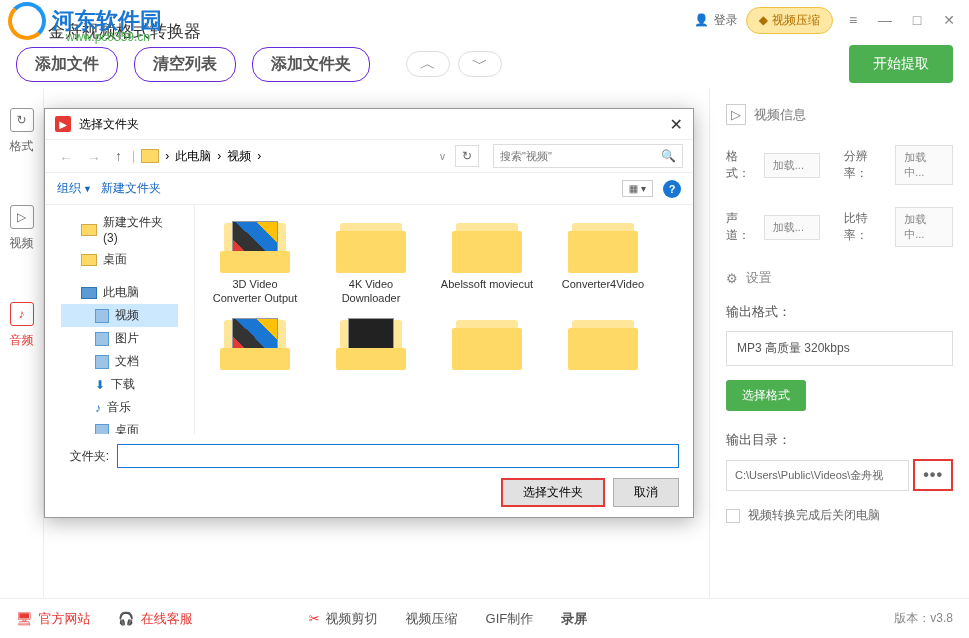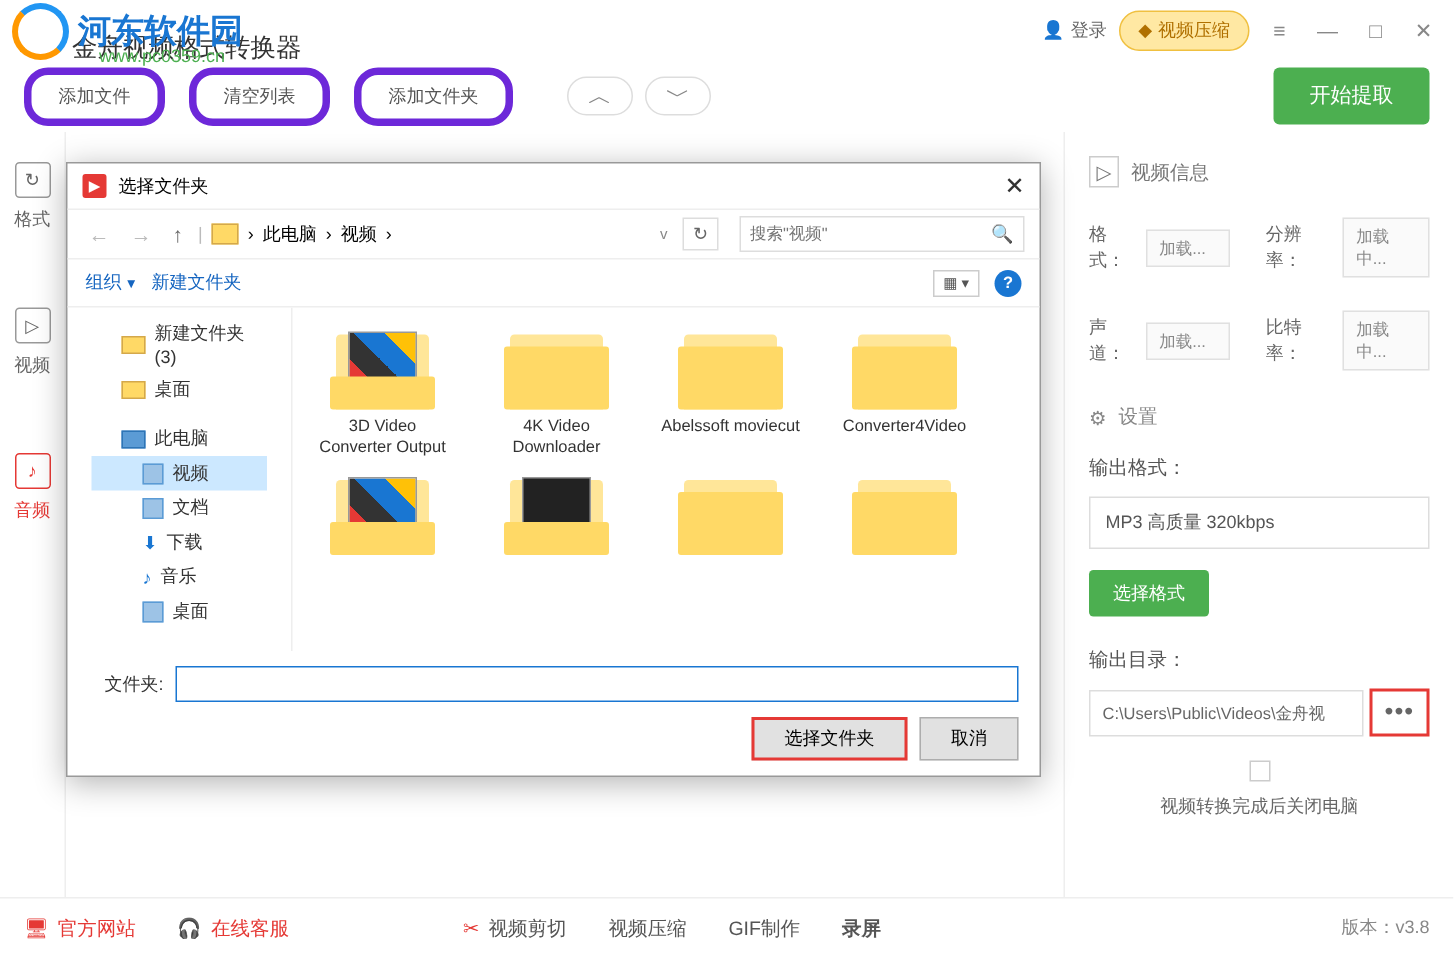--- a/index.html
+++ b/index.html
@@ -12,21 +12,21 @@
 .wm-logo { width: 38px; height: 38px; border: 4px solid #FF9800; border-radius: 50%; border-top-color: #2196F3; border-right-color: #2196F3; display: inline-block; }
 .wm-text { position: absolute; left: 44px; top: 4px; font-size: 22px; font-weight: bold; color: #1976D2; white-space: nowrap; }
 .wm-url { position: absolute; left: 58px; top: 28px; font-size: 12px; color: #4CAF50; }
 .top-right { margin-left: auto; display: flex; align-items: center; gap: 8px; }
 .login-btn { display: flex; align-items: center; gap: 4px; font-size: 12px; color: #666; cursor: pointer; }
 .vip-btn { background: #FFE8A3; border: 1px solid #F0C040; border-radius: 14px; padding: 4px 12px; font-size: 12px; color: #B07000; cursor: pointer; display: flex; align-items: center; gap: 4px; }
 .win-btn { width: 24px; height: 24px; display: flex; align-items: center; justify-content: center; cursor: pointer; color: #888; font-size: 14px; }
 
 
 .toolbar { height: 48px; display: flex; align-items: center; padding: 0 16px; gap: 16px; }
-.tool-btn { border: 5px solid #6d28d9; border-radius: 16px; padding: 6px 18px; font-size: 12px; color: #555; background: #fff; cursor: pointer; }
+.tool-btn { border: 1px solid #6d28d9; border-radius: 16px; padding: 6px 18px; font-size: 16px; color: #555; background: #fff; cursor: pointer; font-weight: bold; }
 .arrow-btns { display: flex; gap: 8px; margin-left: 20px; }
 .arrow-btn { border: 1px solid #ddd; border-radius: 14px; width: 44px; height: 26px; display: flex; align-items: center; justify-content: center; cursor: pointer; color: #888; }
 .start-btn { margin-left: auto; background: #4CAF50; color: #fff; border: none; border-radius: 4px; padding: 10px 24px; font-size: 14px; cursor: pointer; }
 
 
 .main-area { display: flex; height: 510px; }
 .left-panel { width: 44px; border-right: 1px solid #eee; display: flex; flex-direction: column; align-items: center; padding-top: 20px; gap: 50px; }
 .left-item { writing-mode: horizontal-tb; text-align: center; font-size: 12px; color: #666; }
 .left-item.active { color: #E53935; }
 .left-icon { width: 24px; height: 24px; border: 1.5px solid #999; border-radius: 3px; margin: 0 auto 6px; display: flex; align-items: center; justify-content: center; }
@@ -39,21 +39,21 @@
 .info-item { display: flex; align-items: center; gap: 6px; font-size: 12px; }
 .info-label { color: #666; }
 .info-val { border: 1px solid #e0e0e0; padding: 4px 8px; min-width: 56px; font-size: 11px; color: #888; background: #fafafa; }
 .section-head { display: flex; align-items: center; gap: 8px; color: #888; font-size: 13px; margin: 10px 0 16px; }
 .out-label { font-size: 13px; color: #555; margin-bottom: 10px; }
 .out-val { border: 1px solid #ddd; padding: 8px 10px; font-size: 12px; color: #555; margin-bottom: 14px; }
 .green-btn { background: #4CAF50; color: #fff; border: none; padding: 7px 16px; font-size: 12px; border-radius: 3px; cursor: pointer; }
 .path-row { display: flex; gap: 4px; align-items: center; }
 .path-input { flex: 1; border: 1px solid #ddd; padding: 7px 8px; font-size: 11px; color: #666; overflow: hidden; white-space: nowrap; }
 .browse-btn { border: 2px solid #E53935; padding: 5px 8px; cursor: pointer; color: #666; font-weight: bold; letter-spacing: 1px; }
-.checkbox-row { display: flex; align-items: center; gap: 8px; font-size: 12px; color: #666; margin-top: 16px; flex-direction: column; }
+.checkbox-row { display: flex; align-items: center; gap: 8px; font-size: 12px; color: #666; margin-top: 16px; }
 .checkbox { width: 14px; height: 14px; border: 1px solid #ccc; }
 
 
 .bottom-bar { position: absolute; bottom: 0; left: 0; right: 0; height: 40px; border-top: 1px solid #eee; display: flex; align-items: center; padding: 0 16px; gap: 28px; font-size: 13px; }
 .bot-item { display: flex; align-items: center; gap: 6px; color: #555; cursor: pointer; }
 .bot-item.red { color: #E53935; }
 .version { margin-left: auto; color: #888; font-size: 12px; }
 
 
 .dialog { position: absolute; left: 44px; top: 108px; width: 650px; height: 410px; background: #fff; border: 1px solid #999; box-shadow: 0 4px 20px rgba(0,0,0,0.3); z-index: 100; display: flex; flex-direction: column; }
@@ -275,20 +275,24 @@
       <div class="tree-item">
           <span class="tree-icon pc"></span>
           <span>此电脑</span>
         </div>
       <div class="tree-item sub selected">
           <span class="tree-icon blue"></span>
           <span>视频</span>
         </div>
       <div class="tree-item sub">
           <span class="tree-icon blue"></span>
+          <span>图片</span>
+        </div>
+      <div class="tree-item sub">
+          <span class="tree-icon blue"></span>
           <span>文档</span>
         </div>
       <div class="tree-item sub">
           <span style="color:#1976D2">⬇</span>
           <span>下载</span>
         </div>
       <div class="tree-item sub">
           <span style="color:#1976D2">♪</span>
           <span>音乐</span>
         </div>

